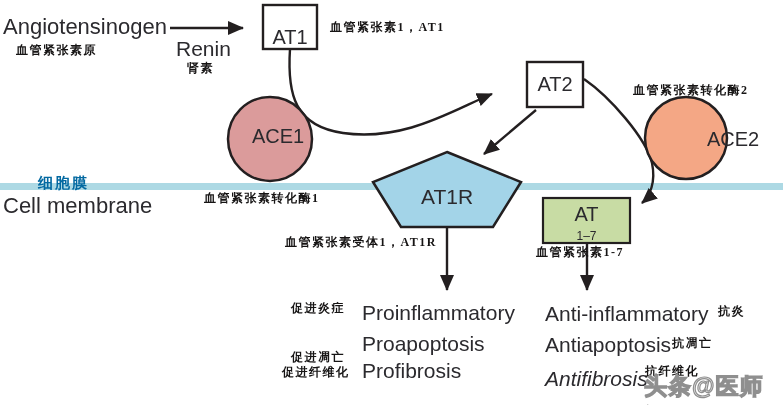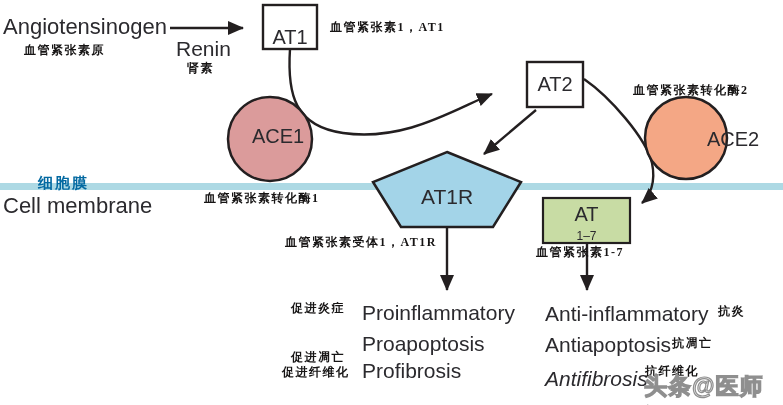--- a/index.html
+++ b/index.html
@@ -59,21 +59,21 @@
     <polygon points="447,152 521,182 493,227 401,227 373,182" stroke="#231F20" stroke-width="2.5" fill="#A3D4E8"></polygon>
 
     <rect x="263" y="5" width="54" height="44" fill="#ffffff" stroke="#231F20" stroke-width="2.4"></rect>
 
     <rect x="527" y="62" width="56" height="45" fill="#ffffff" stroke="#231F20" stroke-width="2.4"></rect>
 
     <rect x="543" y="198" width="87" height="45" stroke="#231F20" stroke-width="2.2" fill="#C8DCA4"></rect>
   </svg>
 
   <div class="lbl en-xl" style="left:3px;top:14px;">Angiotensinogen</div>
-  <div class="lbl zh" style="left:24px;top:44px;">血管紧张素原</div>
+  <div class="lbl zh" style="left:16px;top:44px;">血管紧张素原</div>
 
   <div class="lbl en-lg" style="left:176px;top:37px;">Renin</div>
   <div class="lbl zh" style="left:187px;top:62px;">肾素</div>
 
   <div class="shape-label" style="left:263px;top:15px;width:54px;height:44px;">AT1</div>
   <div class="lbl zh" style="left:330px;top:21px;">血管紧张素1，AT1</div>
 
   <div class="shape-label" style="left:527px;top:62px;width:56px;height:45px;">AT2</div>
 
   <div class="shape-label" style="left:228px;top:125px;width:100px;">ACE1</div>

